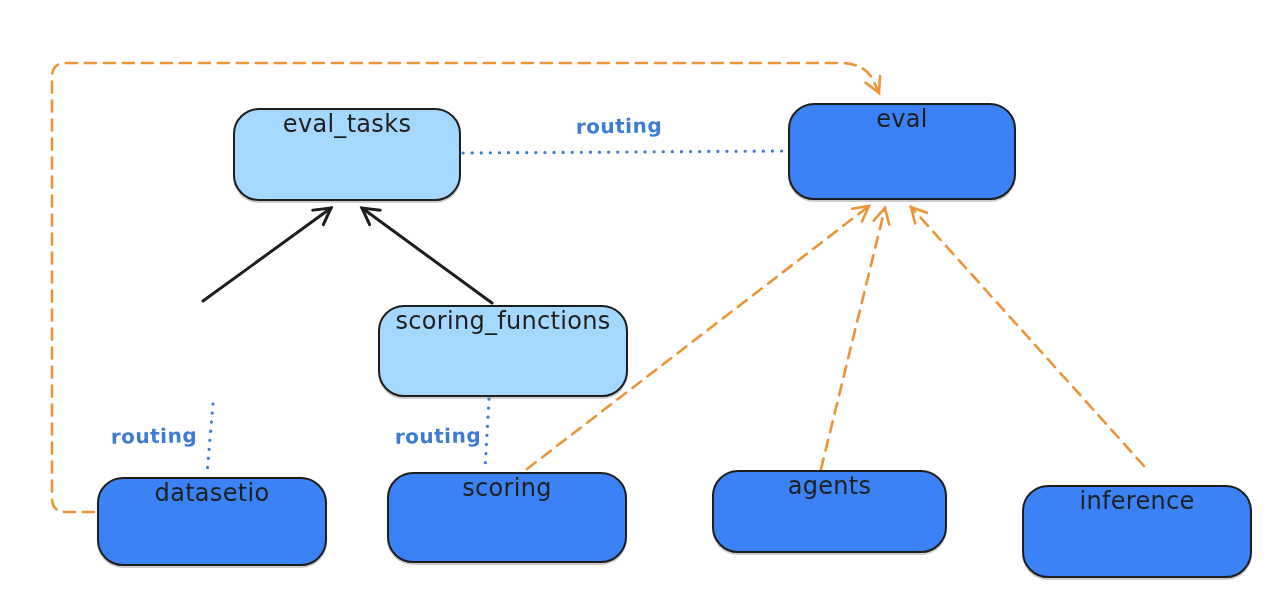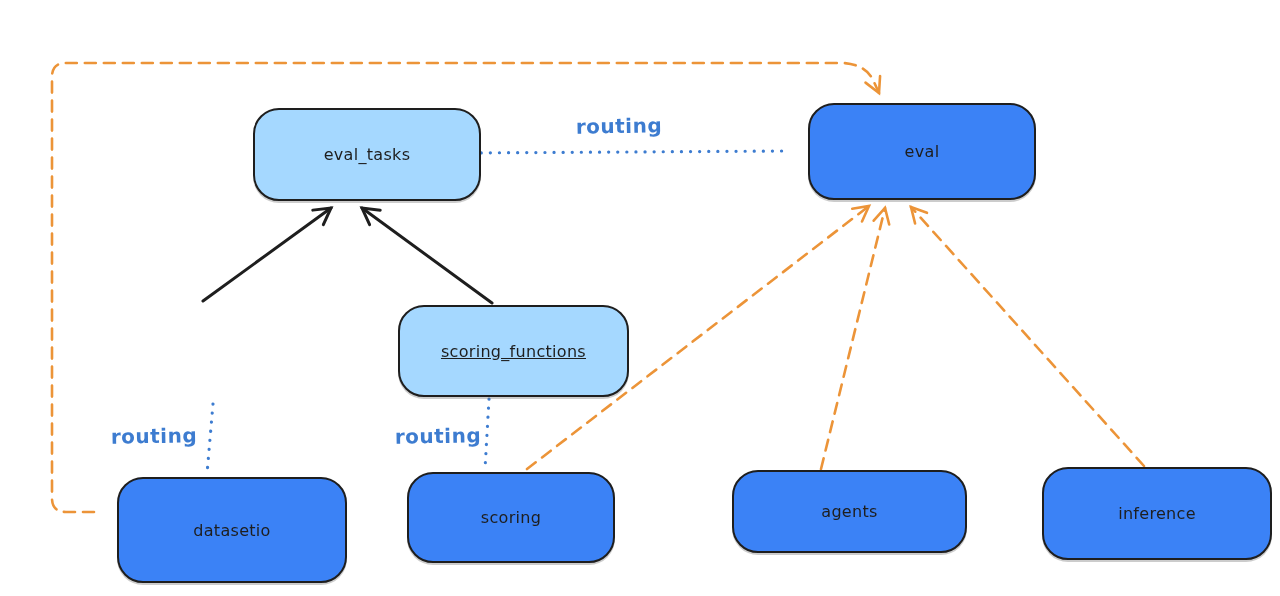--- a/index.html
+++ b/index.html
@@ -18,30 +18,29 @@
   #edges-svg {
     position: absolute;
     left: 0;
     top: 0;
     width: 1280px;
     height: 596px;
   }
   .node {
     position: absolute;
     display: flex;
-    align-items: center;
+    align-items: flex-start;
     justify-content: center;
     border: 2.5px solid #1e1e1e;
     border-radius: 26px;
     box-sizing: border-box;
-    font-size: 16px;
+    font-size: 24px;
     color: #1e1e1e;
     letter-spacing: 0.3px;
     box-shadow: 0 2px 0 rgba(110,110,110,0.35);
-    margin-left: 20px;
   }
   .node.blue  { background: #a5d8ff; }
   .node.green { background: #3b82f6; }
 
   .edge-label {
     position: absolute;
     color: #3d7cd0;
     font-size: 20px;
     font-weight: bold;
     letter-spacing: 0.5px;
@@ -79,37 +78,37 @@
 
   <div class="node blue" style="left:233px; top:108px; width:228px; height:93px;">
     <span>eval_tasks</span>
   </div>
 
   <div class="node green" style="left:788px; top:103px; width:228px; height:97px;">
     <span>eval</span>
   </div>
 
 
-  <div class="node blue" style="left:378px; top:305px; width:231px; height:92px;text-decoration:underline;">
+  <div class="node blue" style="left:378px; top:305px; width:250px; height:92px;">
     <span>scoring_functions</span>
   </div>
 
-  <div class="node green" style="left:97px; top:477px; width:230px; height:106px;">
+  <div class="node green" style="left:97px; top:477px; width:230px; height:89px;">
     <span>datasetio</span>
   </div>
 
-  <div class="node green" style="left:387px; top:472px; width:208px; height:91px;">
+  <div class="node green" style="left:387px; top:472px; width:240px; height:91px;">
     <span>scoring</span>
   </div>
 
   <div class="node green" style="left:712px; top:470px; width:235px; height:83px;">
     <span>agents</span>
   </div>
 
-  <div class="node green" style="left:1022px; top:467px; width:230px; height:93px;">
+  <div class="node green" style="left:1022px; top:485px; width:230px; height:93px;">
     <span>inference</span>
   </div>
 
   <div class="edge-label" style="left:569px; top:114px; width:100px;">routing</div>
 
   <div class="edge-label" style="left:108px; top:424px; width:92px;">routing</div>
 
   <div class="edge-label" style="left:392px; top:424px; width:92px;">routing</div>
 
 </div>

